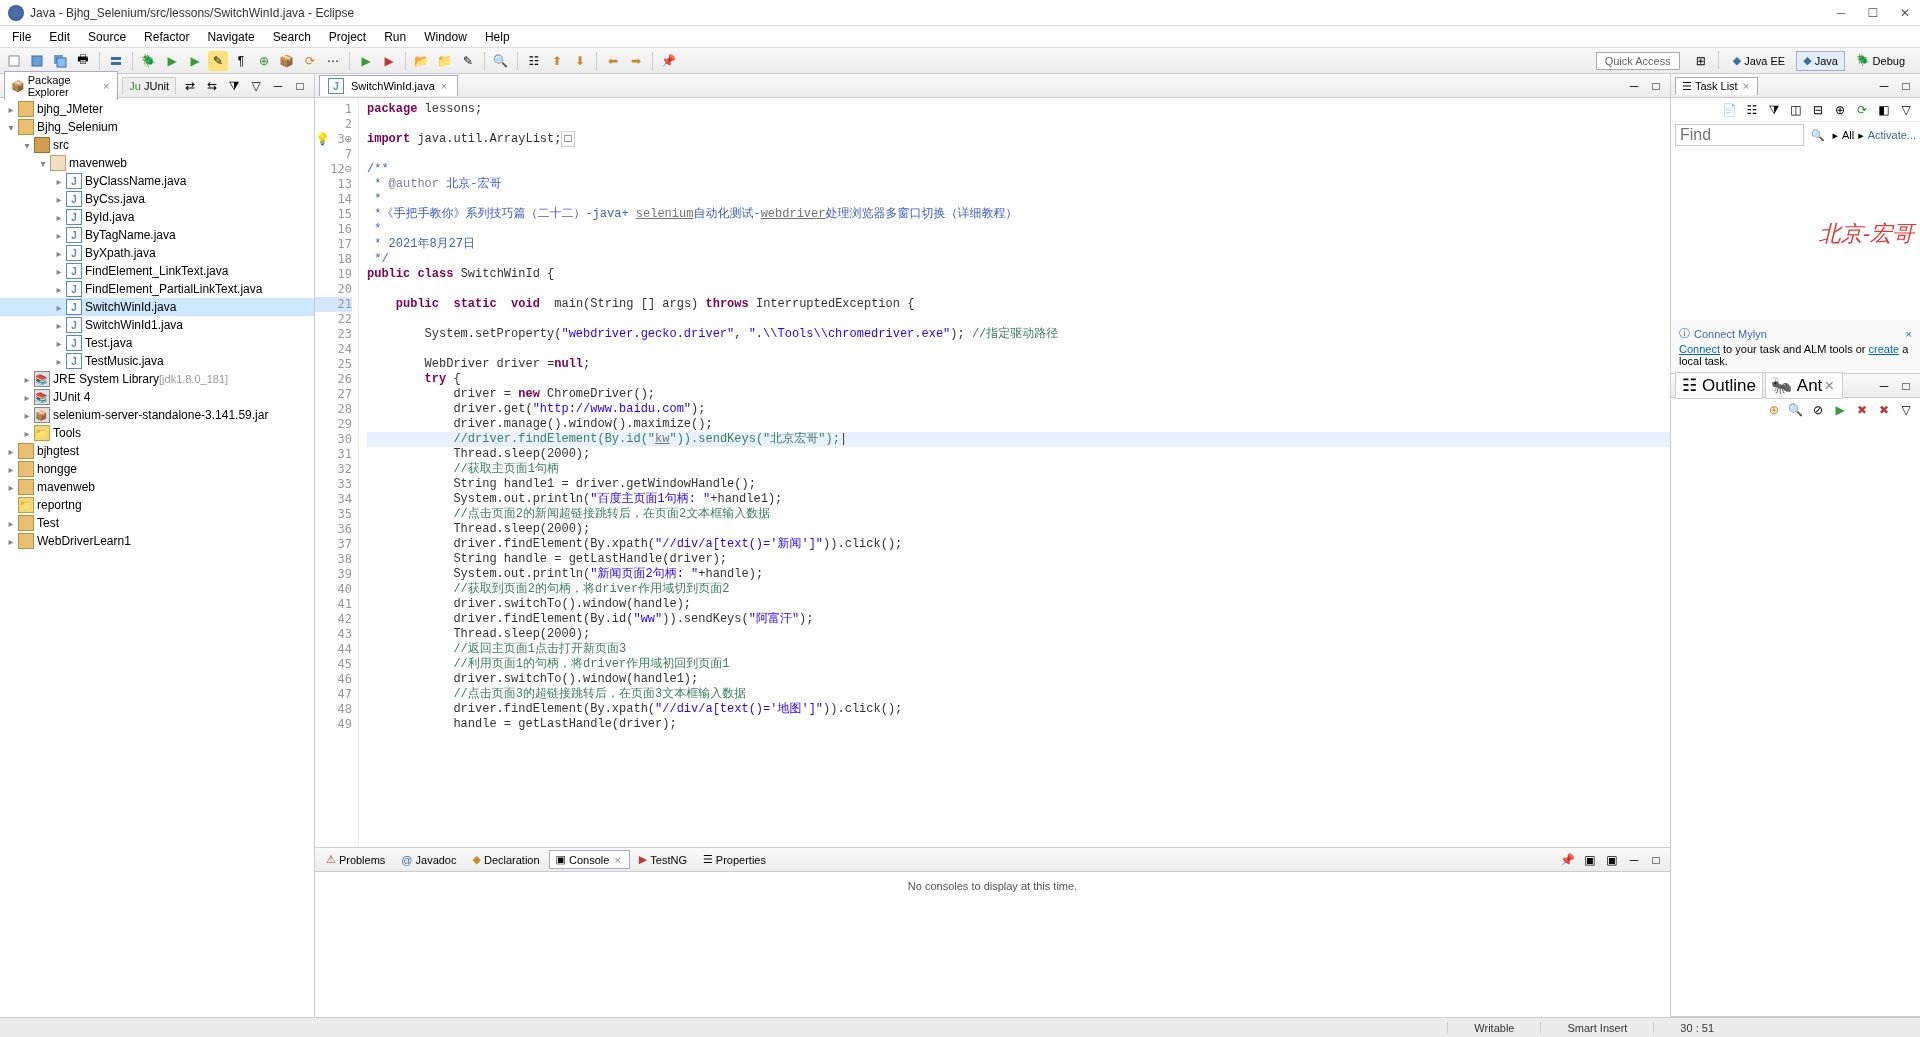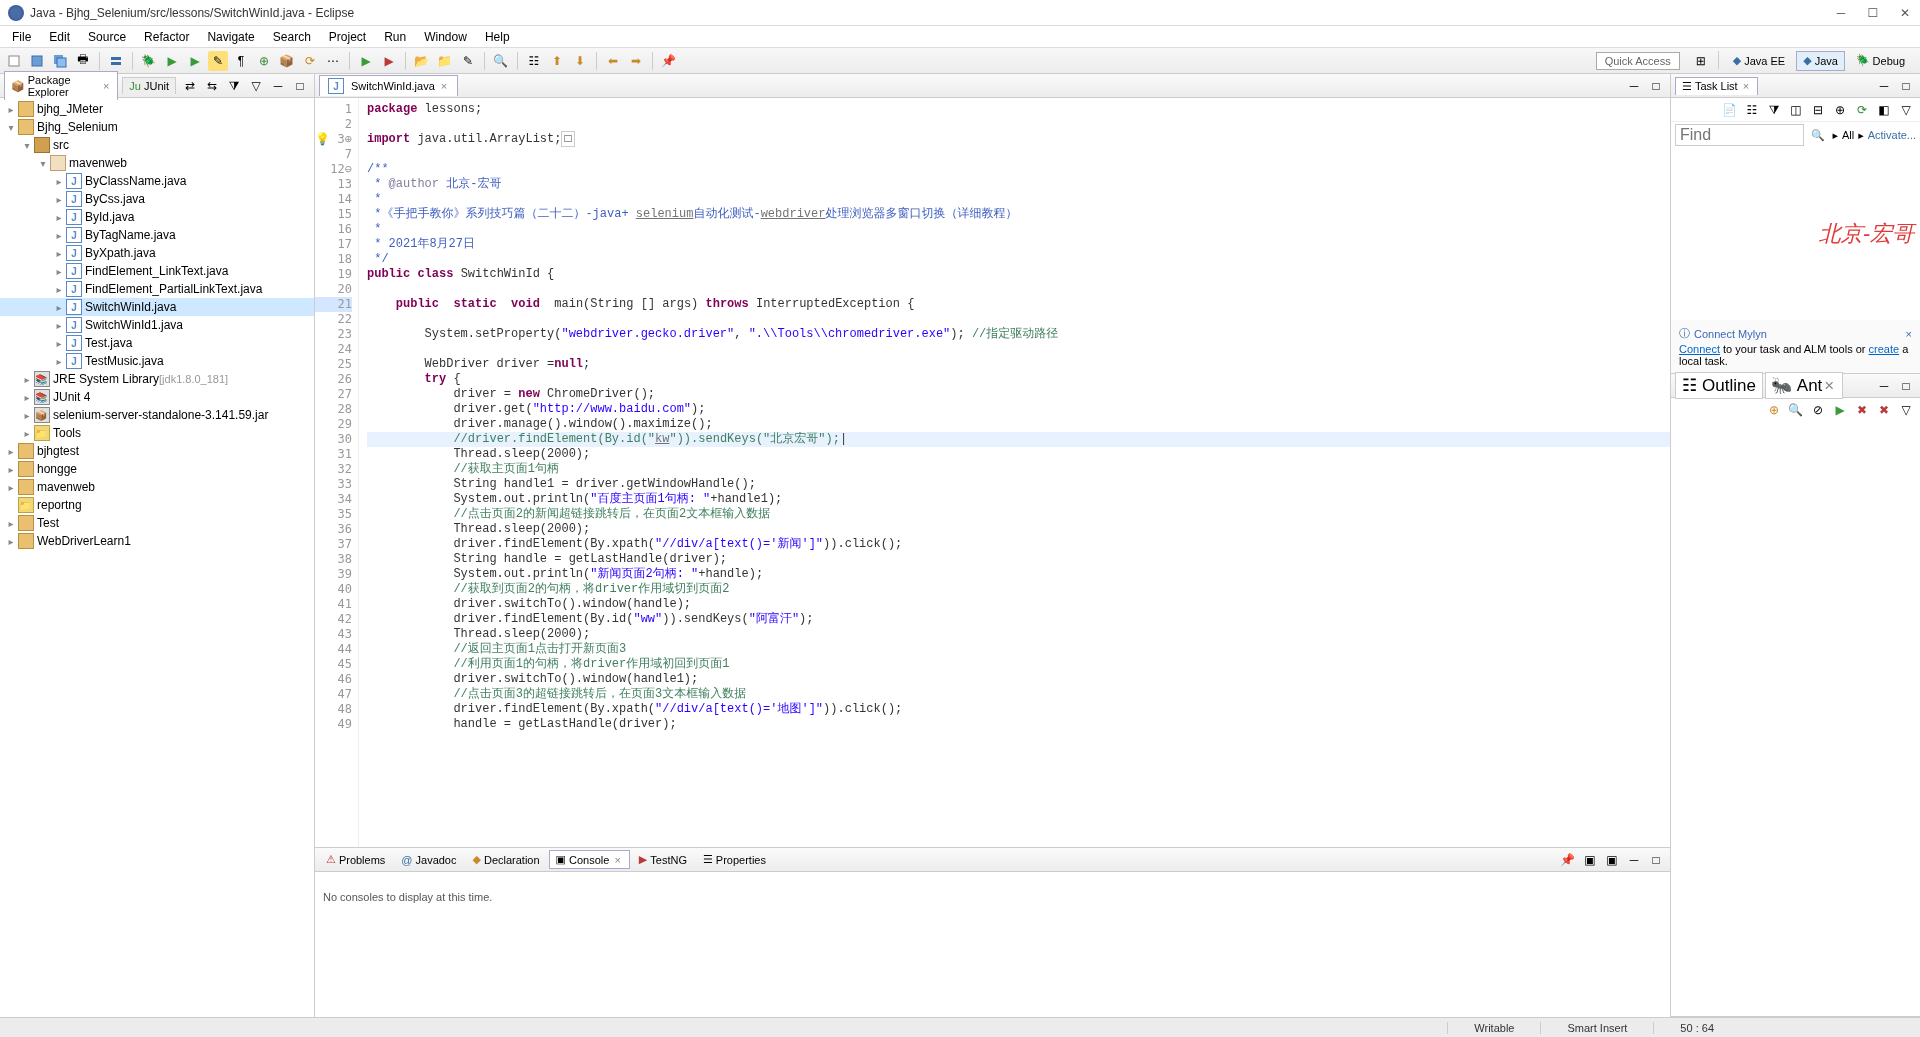--- a/index.html
+++ b/index.html
@@ -48,21 +48,21 @@
 .code .str { color: #2a00ff; }
 .code .cmt { color: #3f7f5f; }
 .code .doc { color: #3f5fbf; }
 .code .tag { color: #7f7f9f; }
 .code .link { color: #737373; text-decoration: underline; }
 .code .hl { background: #e8f2fe; display: inline-block; width: 100%; }
 .bottom-pane { height: 170px; border-top: 1px solid #ccc; background: #fff; display: flex; flex-direction: column; }
 .btabs { height: 24px; background: linear-gradient(#fafafa,#ececec); border-bottom: 1px solid #ccc; display: flex; align-items: center; padding: 0 4px; gap: 2px; }
 .btab { display: flex; align-items: center; gap: 3px; padding: 2px 6px; font-size: 11px; cursor: pointer; border: 1px solid transparent; }
 .btab.active { border: 1px solid #aac; background: #fff; }
-.bcontent { flex: 1; padding: 19px 8px; font-size: 11px; color: #555; }
+.bcontent { flex: 1; padding: 8px 8px; font-size: 11px; color: #555; text-align: center; }
 .right-pane { width: 250px; background: #fff; border-left: 1px solid #ccc; display: flex; flex-direction: column; }
 .right-section { border-bottom: 1px solid #ccc; display: flex; flex-direction: column; }
 .task-toolbar { height: 24px; display: flex; align-items: center; gap: 2px; padding: 0 4px; border-bottom: 1px solid #eee; }
 .find-row { display: flex; align-items: center; gap: 4px; padding: 2px 4px; font-size: 11px; }
 .find-row input { flex: 1; min-width: 30px; font-size: 16px; padding: 1px 4px; border: 1px solid #ccc; }
 .watermark { flex: 1; display: flex; align-items: center; justify-content: flex-end; padding: 6px; }
 .watermark-txt { font-size: 22px; color: #e03a3a; font-style: italic; font-weight: 500; }
 .mylyn { padding: 6px 8px; font-size: 11px; background: #fafafa; }
 .mylyn .mtitle { color: #3a68b8; margin-bottom: 2px; display: flex; align-items: center; gap: 4px; }
 .mylyn a { color: #0066cc; text-decoration: underline; cursor: pointer; }
@@ -530,15 +530,15 @@
         <div class="tbtn">▽</div>
       </div>
     </div>
   </div>
 </div>
 
 <div class="statusbar">
   <div class="spacer"></div>
   <div class="cell">Writable</div>
   <div class="cell">Smart Insert</div>
-  <div class="cell">50 : 64</div>
+  <div class="cell">30 : 51</div>
   <div class="cell" style="width:180px"></div>
 </div>
 
 </body></html>

